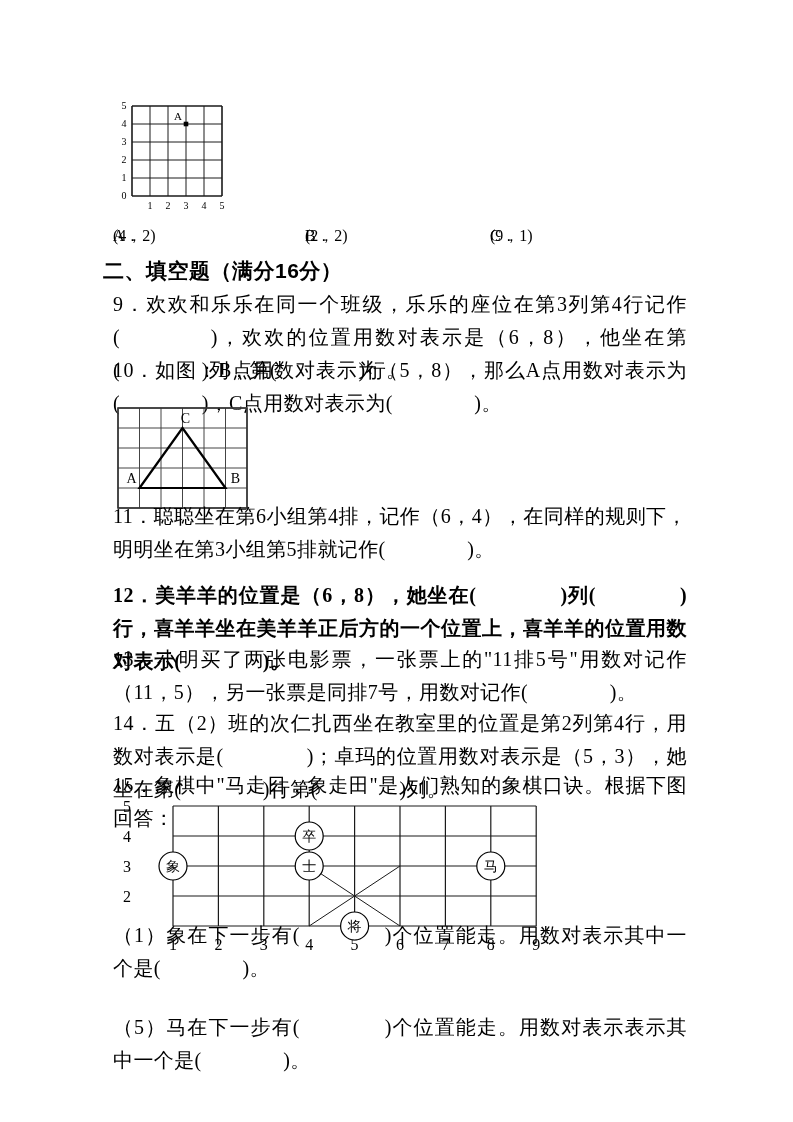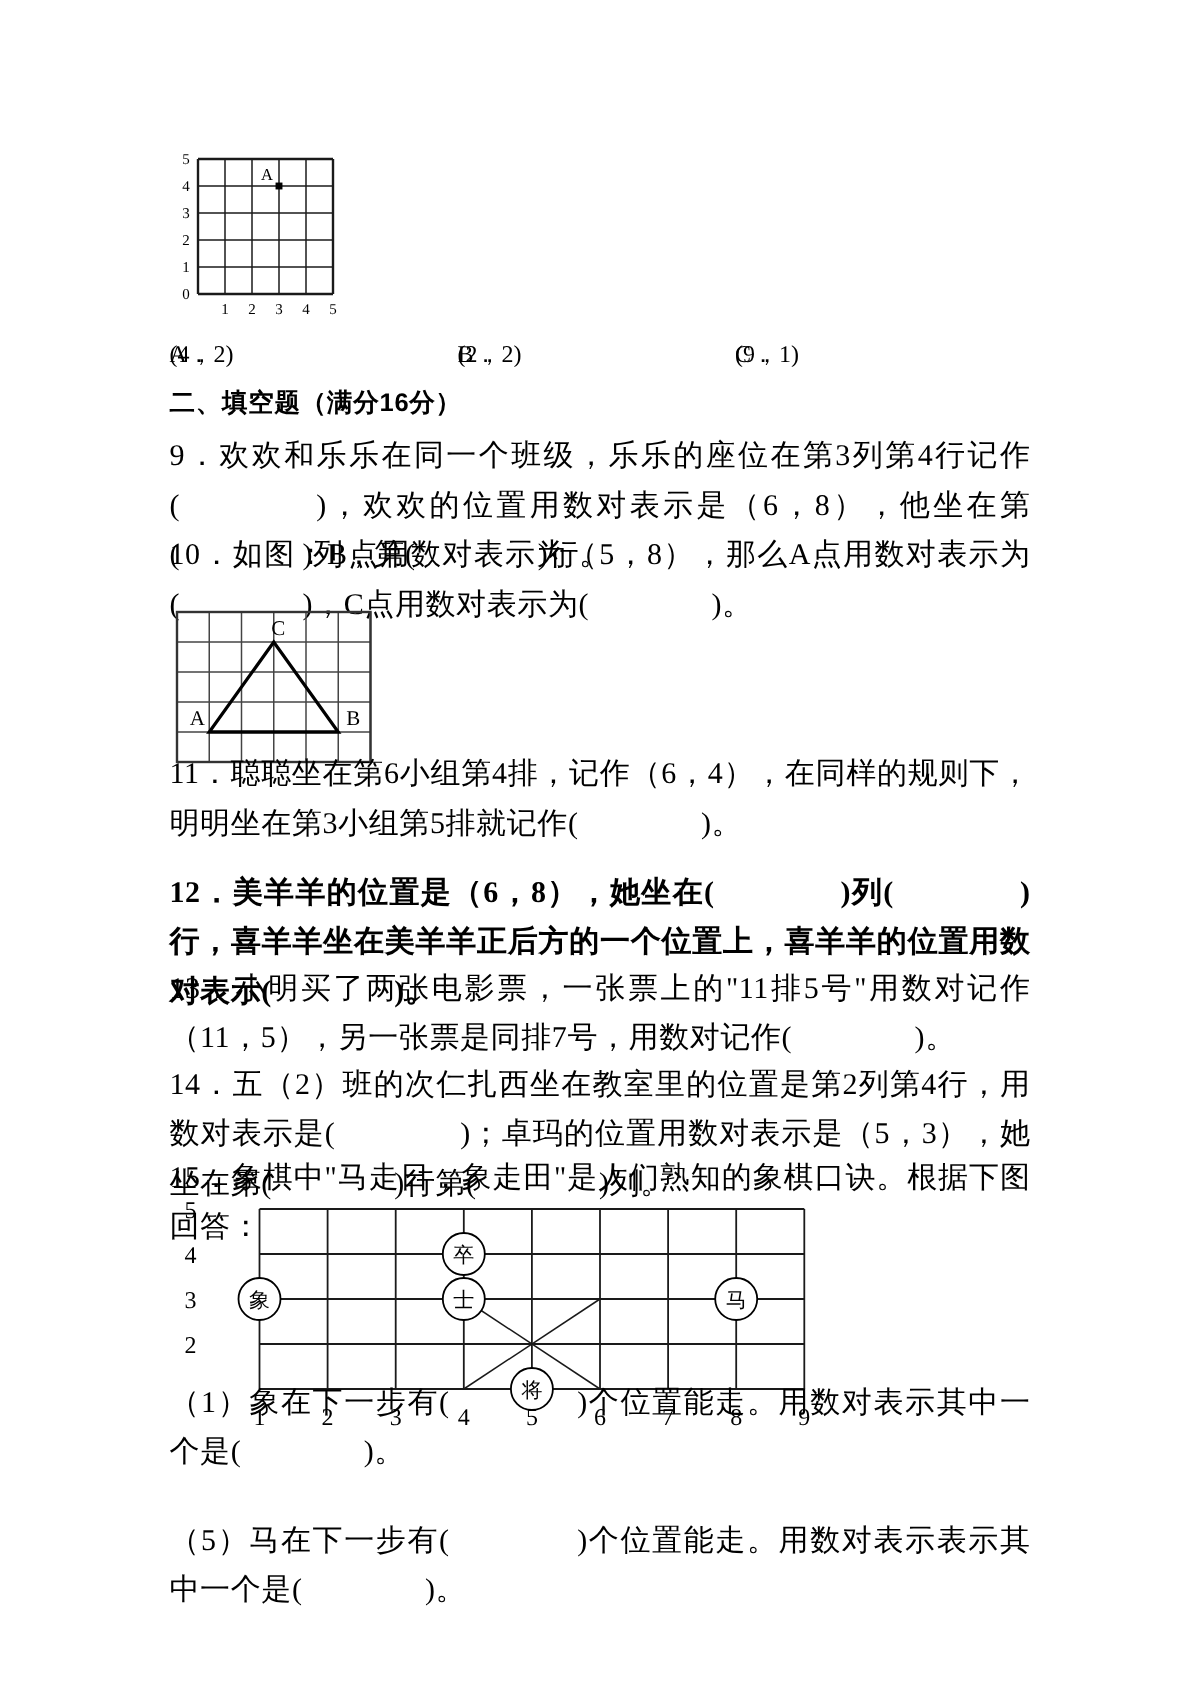--- a/index.html
+++ b/index.html
@@ -7,21 +7,21 @@
     width:793px;height:1122px;background:#ffffff;position:relative;
     font-family:"Liberation Serif","DejaVu Serif",serif;color:#000;
     overflow:hidden;
   }
   .abs{position:absolute;}
   .q{
     left:113px;width:574px;font-size:20px;line-height:33px;
     letter-spacing:0.4px;text-align:justify;
   }
   .section-title{
-    left:113px;font-size:17px;font-weight:bold;letter-spacing:0.5px;
+    left:103px;font-size:21px;font-weight:bold;letter-spacing:0.5px;
     font-family:"Liberation Sans","DejaVu Sans",sans-serif;
   }
   .options-row{left:113px;top:226px;width:600px;height:24px;font-size:16px;}
   .options-row span{position:absolute;top:0;white-space:nowrap;}
   .opt-a{left:0;}
   .opt-b{left:192px;}
   .opt-c{left:377px;}
   svg{display:block;}
   svg text{font-family:"Liberation Serif","DejaVu Serif",serif;}
 </style>

